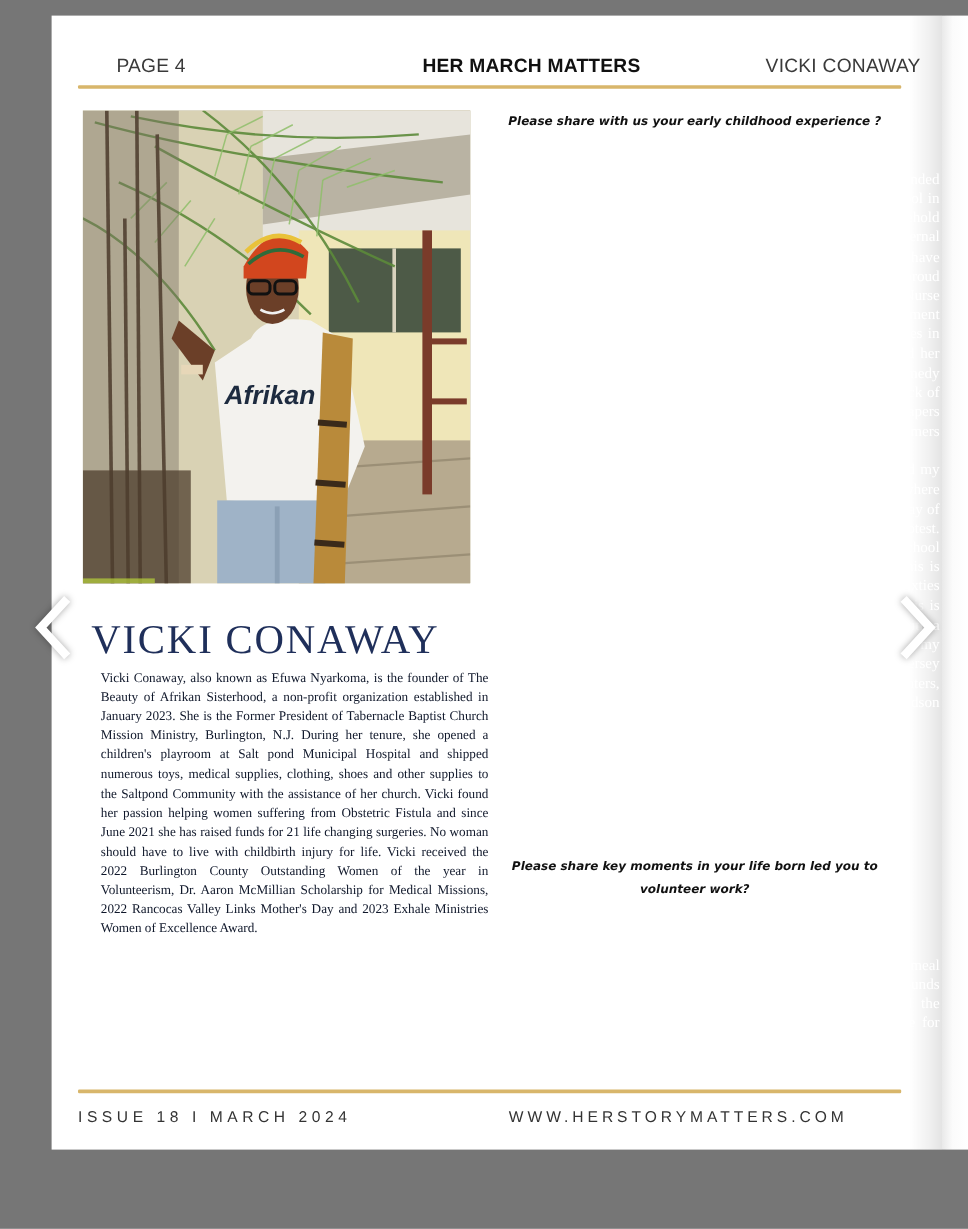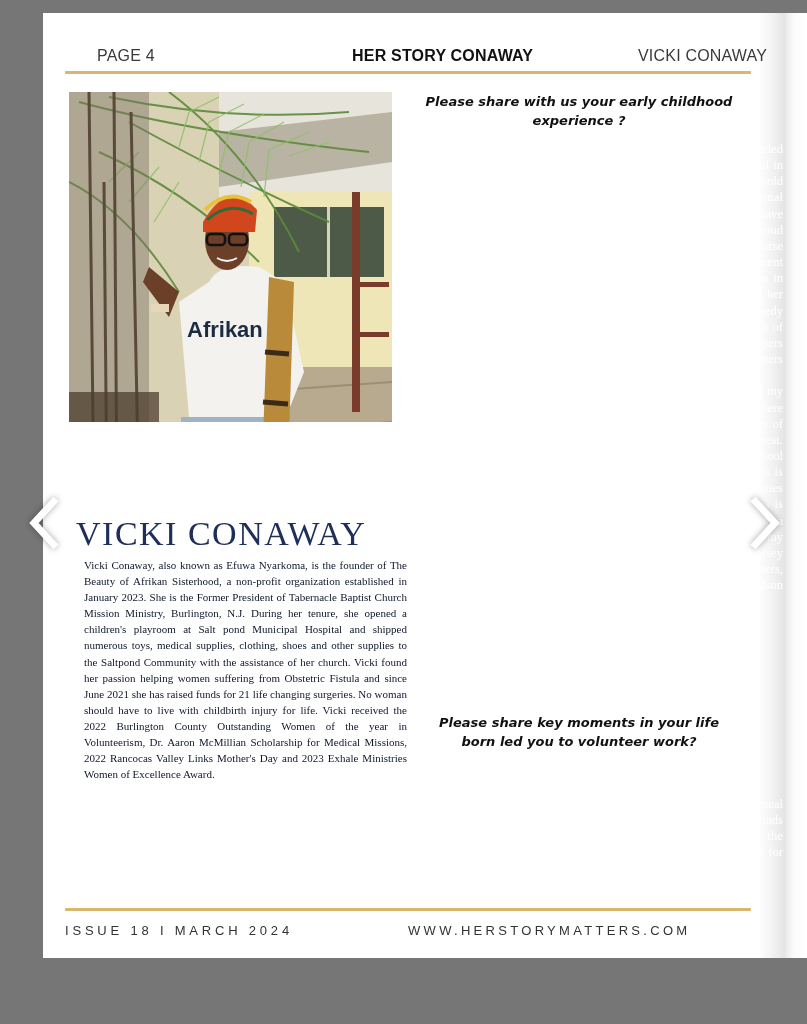--- a/index.html
+++ b/index.html
@@ -22,65 +22,66 @@
   }
   .hdr { position:absolute; top:47px; font-family:"Liberation Sans", sans-serif; font-size:16px; color:#3a3a3a; letter-spacing:0.2px; }
   .hdr.left { left:97px; }
   .hdr.center { left:352px; font-weight:bold; color:#111; }
   .hdr.right { left:638px; }
   .rule { position:absolute; left:65px; width:686px; height:3px; background:#d8b66b; border-radius:1px; }
   .rule.top { top:71px; }
   .rule.bottom { top:908px; }
 
   .photo {
-    position:absolute; left:69px; top:92px; width:323px; height:330px; overflow:hidden;
+    position:absolute; left:69px; top:92px; width:323px; height:394px; overflow:hidden;
     background:#c9c3a8;
+    font-style:italic;
   }
   .photo svg { display:block; }
 
   .name {
     position:absolute; left:76px; top:515px; width:330px;
     font-family:"Liberation Serif", serif; font-size:34px; color:#1f2f5a; letter-spacing:1.5px;
   }
   .bio {
     position:absolute; left:84px; top:557px; width:323px;
     font-size:11px; line-height:16.1px; color:#0f172a; text-align:justify;
   }
   .q {
     position:absolute; font-family:"DejaVu Sans", sans-serif; font-style:italic; font-weight:bold;
-    font-size:13px; line-height:19px; color:#111; text-align:center;
+    font-size:10px; line-height:19px; color:#111; text-align:center;
   }
   .q1 { left:420px; top:92px; width:318px; }
   .q2 { left:420px; top:713px; width:318px; }
   .ans {
     position:absolute; left:427px; width:312px;
     font-size:12.6px; line-height:16.15px; color:#ffffff; text-align:justify;margin-left:44px;
   }
   .ans p { margin:0; }
   .a1 { top:141px; }
   .a2 { top:796px; }
 
   .ftr { position:absolute; top:923px; font-family:Liberation Sans, sans-serif; font-size:13px; color:#333; letter-spacing:3.8px; }
   .ftr.left { left:65px; }
-  .ftr.right { left:408px; letter-spacing:3.3px; }
+  .ftr.right { left:424px; letter-spacing:3.3px; }
 
   .nav-arrow { position:absolute; width:40px; height:60px; cursor:pointer; }
   .nav-arrow.prev { left:24px; top:493px; }
   .nav-arrow.next { left:745px; top:493px; }
   .nav-arrow svg { filter:drop-shadow(0 0 3px rgba(0,0,0,0.35)); }
 </style>
 </head>
 <body>
 
 <div class="page"></div>
 <div class="page-fold"></div>
 <div class="next-page"></div>
 
 <div class="hdr left">PAGE 4</div>
-<div class="hdr center">HER STORY CONAWAY</div>
+<div class="hdr center">HER MARCH MATTERS</div>
 <div class="hdr right">VICKI CONAWAY</div>
 <div class="rule top"></div>
 
 <div class="photo" title="Portrait of Vicki Conaway wearing a colorful head wrap and a white Afrikan t-shirt standing beside palm plants">
   <svg width="323" height="414" viewBox="0 0 323 414" xmlns="http://www.w3.org/2000/svg">
     <rect width="323" height="414" fill="#d9d2b4"></rect>
     <rect x="150" y="0" width="173" height="130" fill="#e7e4dc"></rect>
     <polygon points="150,40 323,20 323,70 150,95" fill="#b9b3a3"></polygon>
     <rect x="180" y="100" width="143" height="180" fill="#efe6b8"></rect>
     <rect x="205" y="115" width="110" height="70" fill="#4d5a47"></rect>

